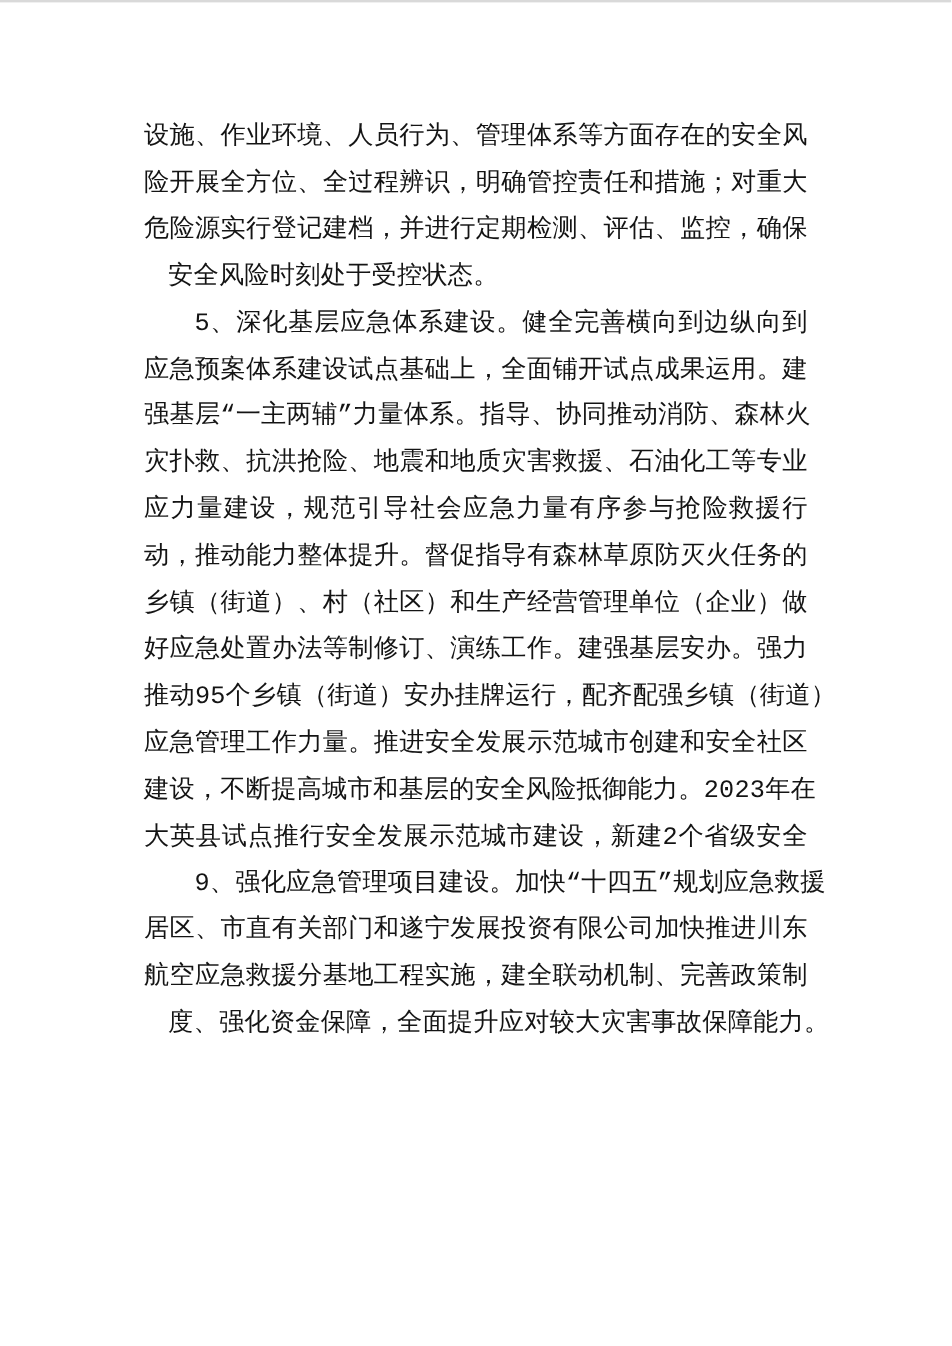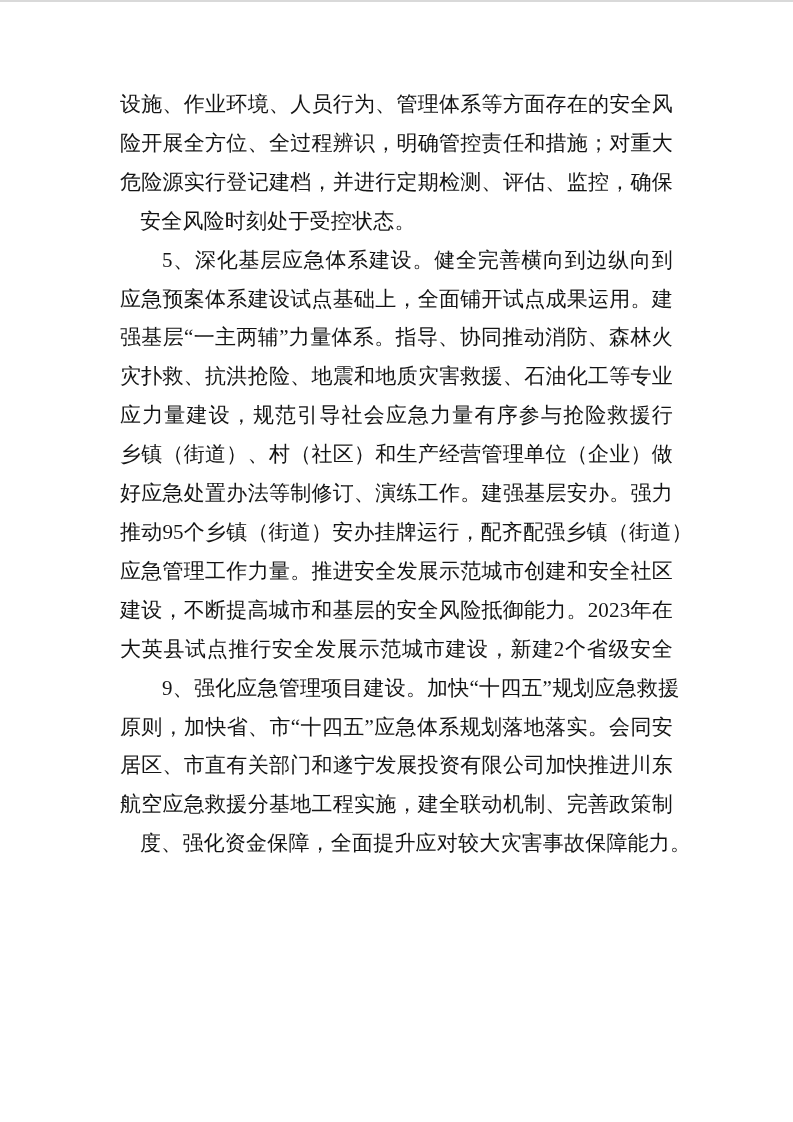--- a/index.html
+++ b/index.html
@@ -19,23 +19,23 @@
     position: absolute;
     top: 0;
     left: 0;
     width: 100%;
     height: 2px;
     background: #d9d9d9;
   }
   .document-body {
     position: absolute;
     left: 120px;
-    top: 85px;
+    top: 96px;
     width: 553px;
-    font-family: Liberation Serif, serif;
+    font-family: Liberation Mono, monospace;
     color: #141414;
   }
   .paragraph {
     margin: 0;
     padding: 0;
   }
   .line {
     font-size: 21px;
     line-height: 38.9px;
     white-space: nowrap;
@@ -63,28 +63,28 @@
         <div class="line">险开展全方位、全过程辨识，明确管控责任和措施；对重大</div>
         <div class="line">危险源实行登记建档，并进行定期检测、评估、监控，确保</div>
         <div class="line last">安全风险时刻处于受控状态。</div>
       </div>
       <div class="paragraph">
         <div class="line indent">5、深化基层应急体系建设。健全完善横向到边纵向到</div>
         <div class="line">应急预案体系建设试点基础上，全面铺开试点成果运用。建</div>
         <div class="line">强基层“一主两辅”力量体系。指导、协同推动消防、森林火</div>
         <div class="line">灾扑救、抗洪抢险、地震和地质灾害救援、石油化工等专业</div>
         <div class="line">应力量建设，规范引导社会应急力量有序参与抢险救援行</div>
+        <div class="line">动，推动能力整体提升。督促指导有森林草原防灭火任务的</div>
         <div class="line">乡镇（街道）、村（社区）和生产经营管理单位（企业）做</div>
         <div class="line">好应急处置办法等制修订、演练工作。建强基层安办。强力</div>
         <div class="line">推动95个乡镇（街道）安办挂牌运行，配齐配强乡镇（街道）</div>
         <div class="line">应急管理工作力量。推进安全发展示范城市创建和安全社区</div>
         <div class="line">建设，不断提高城市和基层的安全风险抵御能力。2023年在</div>
         <div class="line">大英县试点推行安全发展示范城市建设，新建2个省级安全</div>
       </div>
       <div class="paragraph">
         <div class="line indent">9、强化应急管理项目建设。加快“十四五”规划应急救援</div>
-        <div class="line">原则，加快省、市“十四五”应急体系规划落地落实。会同安</div>
         <div class="line">居区、市直有关部门和遂宁发展投资有限公司加快推进川东</div>
         <div class="line">航空应急救援分基地工程实施，建全联动机制、完善政策制</div>
         <div class="line last">度、强化资金保障，全面提升应对较大灾害事故保障能力。</div>
       </div>
     </div>
 </div>
 
 </body></html>

